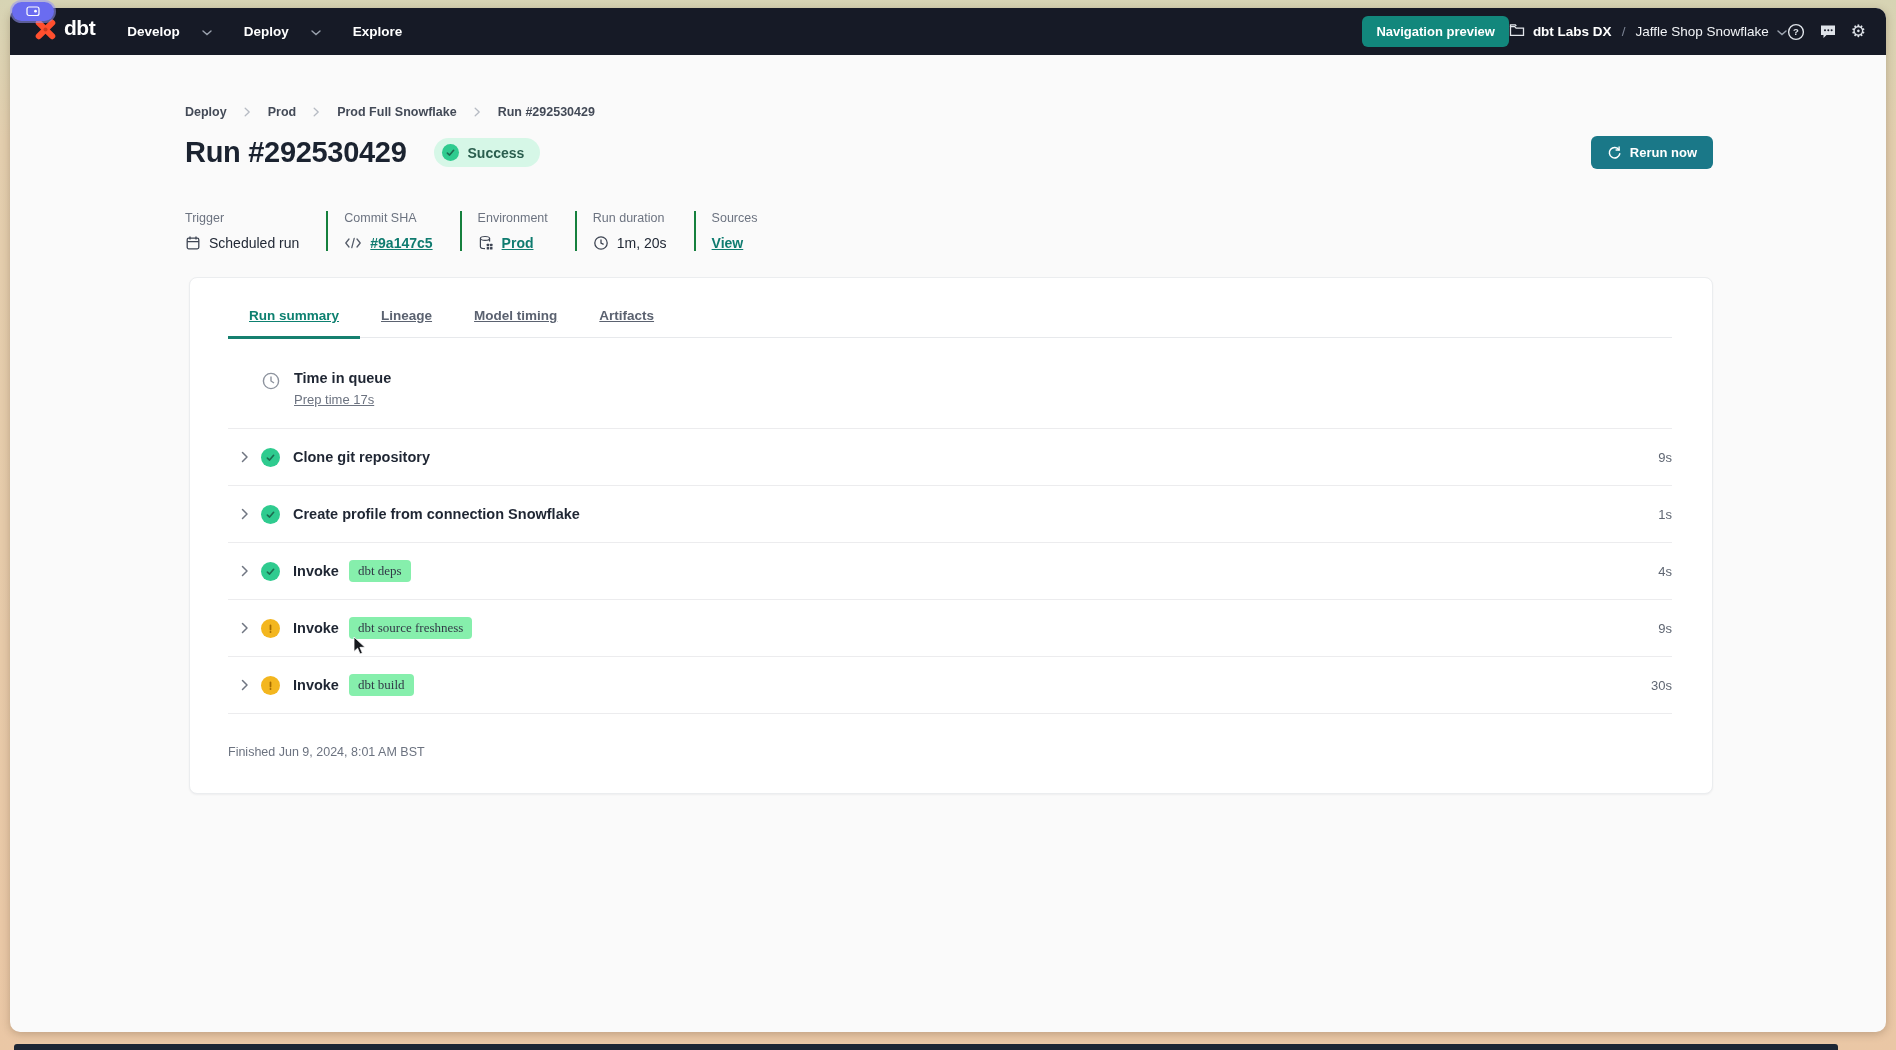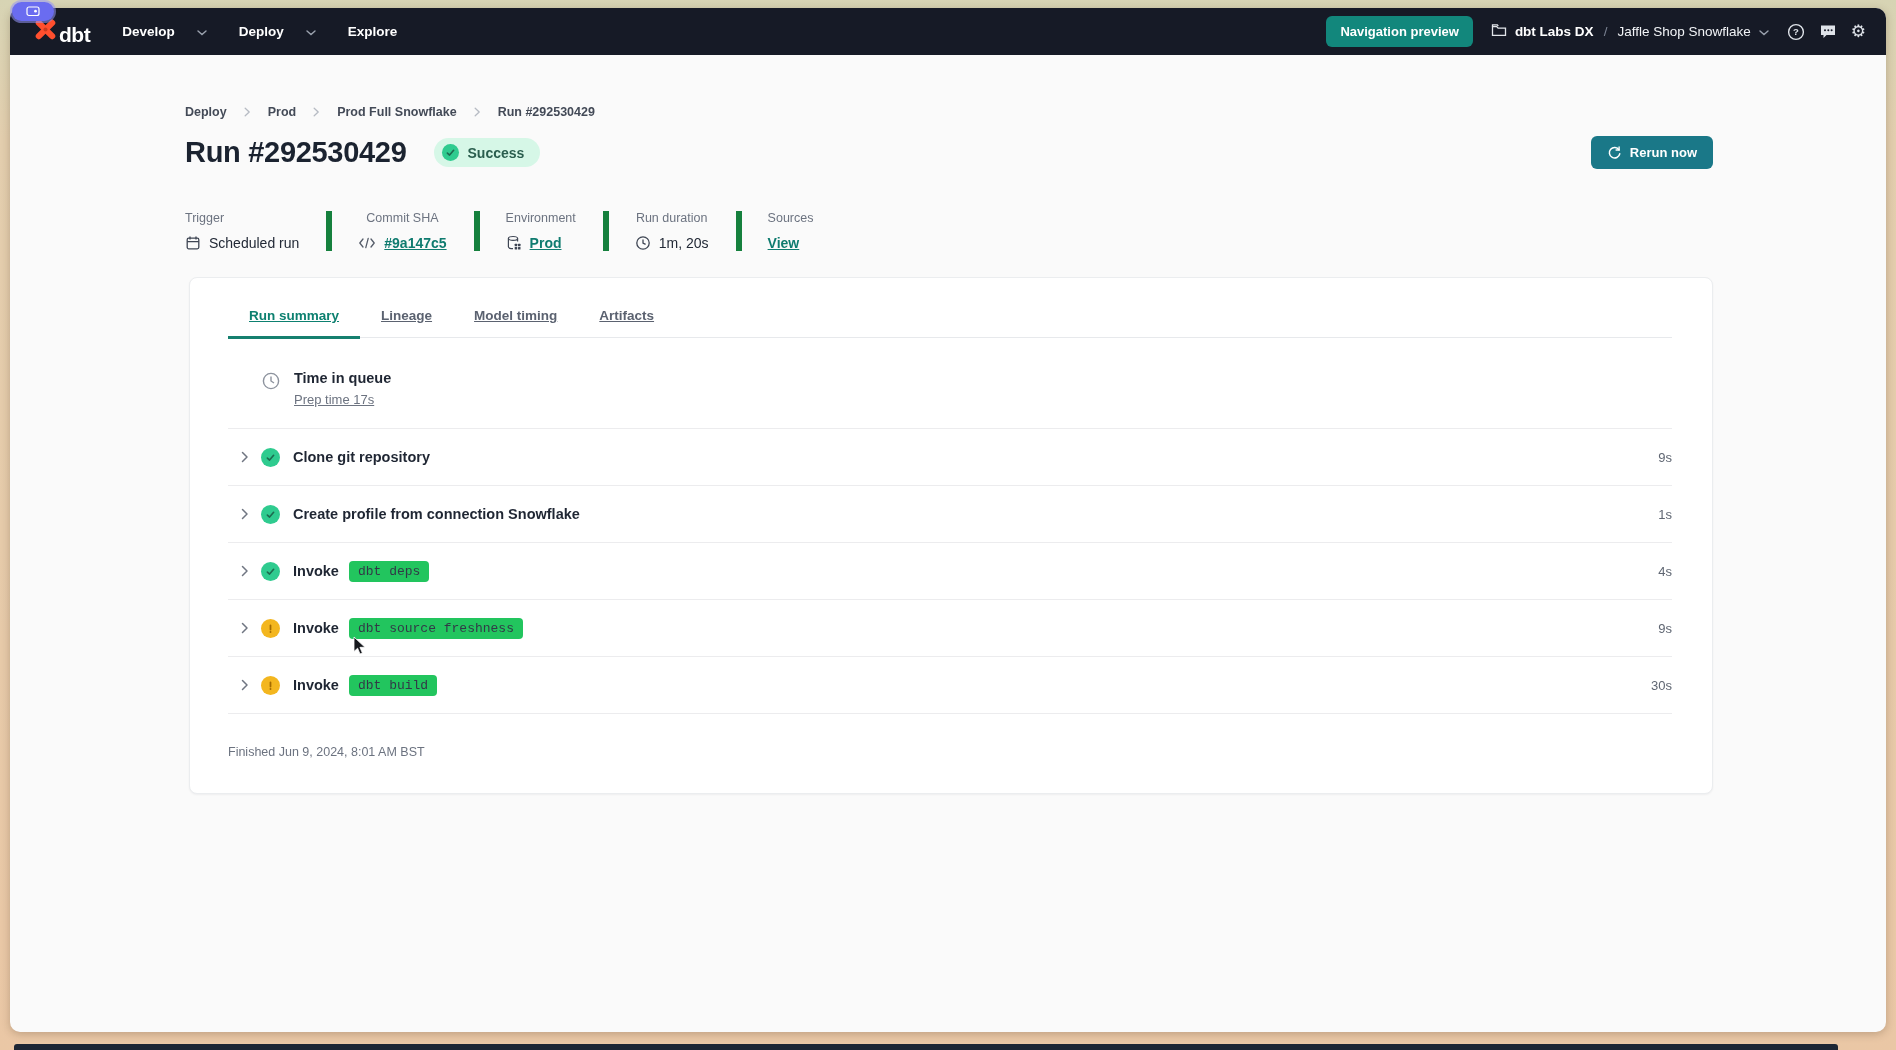--- a/index.html
+++ b/index.html
@@ -11,26 +11,26 @@
   .overlay-pill { position:absolute; left:12px; top:2px; width:42px; height:19px;
     background:#6a6cf0; border-radius:10px; z-index:30; display:flex; align-items:center; justify-content:center;
     box-shadow:0 0 0 2px rgba(150,150,245,.55); }
   .bottom-bar { position:absolute; left:14px; bottom:0; width:1824px; height:6px; background:#1d2634; border-radius:3px 3px 0 0; }
 
   .app { position:absolute; left:10px; top:8px; width:1876px; height:1024px;
     background:#fafafa; border-radius:10px; overflow:hidden; box-shadow:0 2px 8px rgba(60,40,20,.25); }
 
   
   .navbar { height:47px; background:#161a26; display:flex; align-items:center; padding:0 20px 0 22px; }
-  .logo { display:flex; align-items:flex-end; }
+  .logo { display:flex; align-items:flex-start; gap:5px; }
   .logo-text { color:#fff; font-weight:bold; font-size:21px; letter-spacing:-.5px; }
   .nav-menu { margin-left:32px; display:flex; align-items:center; gap:22px; color:#fff;
     font-size:13.5px; font-weight:bold; cursor:pointer; }
   .nav-menu .chev { color:#9aa1ad; display:flex; margin-top:2px; }
-  .nav-right { margin-left:auto; display:flex; align-items:center; gap:18px; }
+  .nav-right { margin-left:auto; display:flex; align-items:center; }
   .btn-nav-preview { background:#12877c; color:#fff; border:none; border-radius:6px;
     padding:8px 14px; font-size:13px; font-weight:bold; font-family:inherit; cursor:pointer; }
   .account-crumb { display:flex; align-items:center; gap:8px; color:#fff; font-size:13.5px; }
   .account-name { font-weight:bold; }
   .crumb-slash { color:#7c8494; margin:0 2px; }
   .project-name { font-weight:normal; color:#f2f4f7; }
   .nav-icons { display:flex; align-items:center; gap:14px; color:#dfe3e9; }
   .nav-icons .ni { display:flex; align-items:center; cursor:pointer; }
   .gear-glyph { font-family:"DejaVu Sans", sans-serif; font-size:17px; line-height:1; color:#dfe3e9; }
 
@@ -48,21 +48,21 @@
     background:#d6f7e7; border-radius:999px; padding:6px 16px 6px 8px; }
   .status-dot { width:17px; height:17px; border-radius:50%; background:#2fcb8f; display:flex; align-items:center; justify-content:center; }
   .status-text { font-size:14px; font-weight:bold; color:#2a5e4e; }
   .btn-rerun { background:#1a7888; color:#fff; border:none; border-radius:6px; padding:9px 16px;
     font-size:13px; font-weight:bold; font-family:inherit; display:flex; align-items:center; gap:8px; cursor:pointer; }
 
   .triggered { margin-top:12px; font-size:12.5px; color:#6c7380; }
 
   .meta-row { margin-top:42px; display:flex; }
   .meta-col { padding-right:27px; }
-  .meta-col + .meta-col { border-left:6px solid #15803d; padding-left:26px;text-align:center; }
+  .meta-col + .meta-col { border-left:2px solid #15803d; padding-left:16px; }
   .meta-label { font-size:12.5px; color:#6c7380; }
   .meta-value { margin-top:10px; display:flex; align-items:center; gap:8px; font-size:14px; color:#222936; }
   .meta-value .mv-icon { display:flex; align-items:center; }
   .meta-link { color:#0f7b6f; text-decoration:underline; font-weight:bold; cursor:pointer; }
 
   
   .card { margin:26px 0 0 4px; background:#fff; border:1px solid #ebedef; border-radius:8px;
     padding:0 40px 34px 38px; box-shadow:0 1px 2px rgba(16,24,40,.05); }
 
   .tabs { padding-top:30px; display:flex; border-bottom:1px solid #e7e9ec; }
@@ -76,22 +76,22 @@
   .queue-title { font-size:14.5px; font-weight:bold; color:#1f2633; }
   .queue-link { display:inline-block; margin-top:6px; font-size:13px; color:#6c7380; text-decoration:underline; cursor:pointer; }
 
   .step { display:flex; align-items:center; height:57px; border-bottom:1px solid #ececee; }
   .step-chevron { margin-left:13px; display:flex; color:#707682; cursor:pointer; }
   .step-status { margin-left:12px; width:19px; height:19px; border-radius:50%;
     display:flex; align-items:center; justify-content:center; flex:none; }
   .step-status.success { background:#2fcb8f; }
   .step-status.warning { background:#f3b61f; }
   .step-label { margin-left:13px; font-size:14.5px; font-weight:bold; color:#1f2633; }
-  .step-code { margin-left:10px; font-family:Liberation Mono, monospace; font-size:13px;
-    background:#22c55e; color:#323947; padding:3px 9px; border-radius:4px; }
+  .step-code { margin-left:10px; font-family:Liberation Serif, serif; font-size:13px;
+    background:#86efac; color:#323947; padding:3px 9px; border-radius:4px; }
   .step-duration { margin-left:auto; font-size:13px; color:#5f6672; }
 
   .card-footer { margin-top:31px; font-size:12.5px; color:#6c7380; }
 
   .cursor { position:absolute; left:353px; top:636px; z-index:40; pointer-events:none; }
 </style>
 </head>
 <body>
 
 <div class="overlay-pill">

